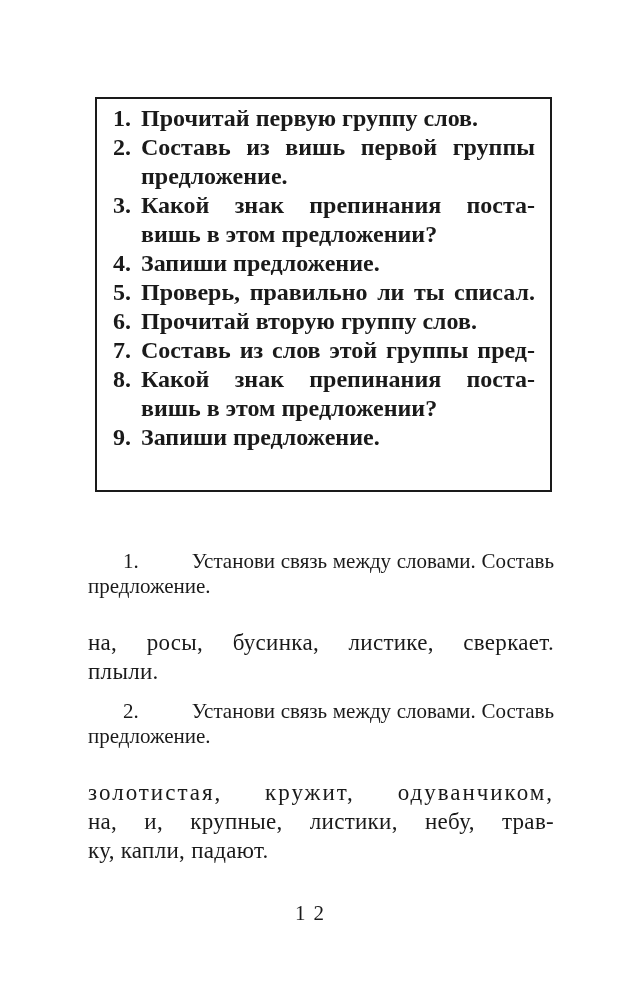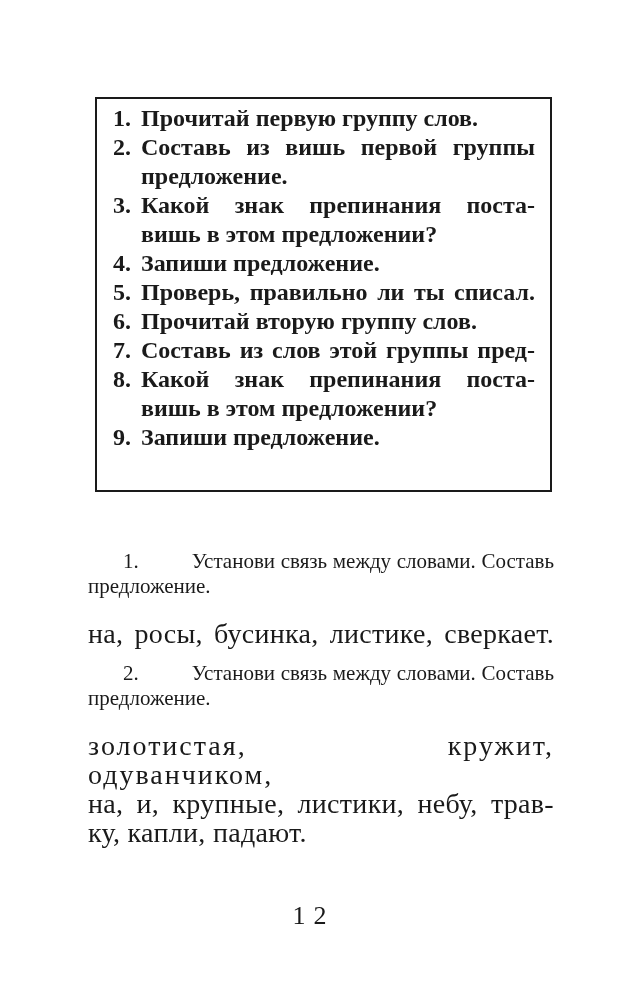--- a/index.html
+++ b/index.html
@@ -62,40 +62,40 @@
   .ex-task.stretch {
     text-align: justify;
     text-align-last: justify;
     margin-left: 40px;
   }
   .ex-task-cont {
     font-size: 21px;
     line-height: 25px;
   }
   .word-lines {
-    margin-top: 20px;
-    font-size: 28px;
+    margin-top: 29px;
+    font-size: 23px;
     line-height: 29px;
     letter-spacing: 0.3px;
   }
   .word-line.stretch {
     text-align: justify;
     text-align-last: justify;
   }
   .word-line.spread { letter-spacing: 2px; }
   section.ex2 { margin-top: 13px; }
 
   
   .page-number {
     position: absolute;
     top: 901px;
     left: 0;
     width: 619px;
     text-align: center;
-    font-size: 26px;
+    font-size: 21px;
     letter-spacing: 8px;
     padding-left: 8px;
     box-sizing: border-box;
   }
 </style>
 </head>
 <body>
 
 <div class="page">
 
@@ -172,20 +172,21 @@
   <div class="exercises">
 
     <section>
       <div class="ex-head-row">
         <span class="ex-num">1.</span>
         <span class="ex-task stretch">Установи связь между словами. Составь</span>
       </div>
       <div class="ex-task-cont">предложение.</div>
       <div class="word-lines">
         <div class="word-line stretch">на, росы, бусинка, листике, сверкает.</div>
+        <div class="word-line">плыли.</div>
       </div>
     </section>
 
     <section class="ex2">
       <div class="ex-head-row">
         <span class="ex-num">2.</span>
         <span class="ex-task stretch">Установи связь между словами. Составь</span>
       </div>
       <div class="ex-task-cont">предложение.</div>
       <div class="word-lines">

